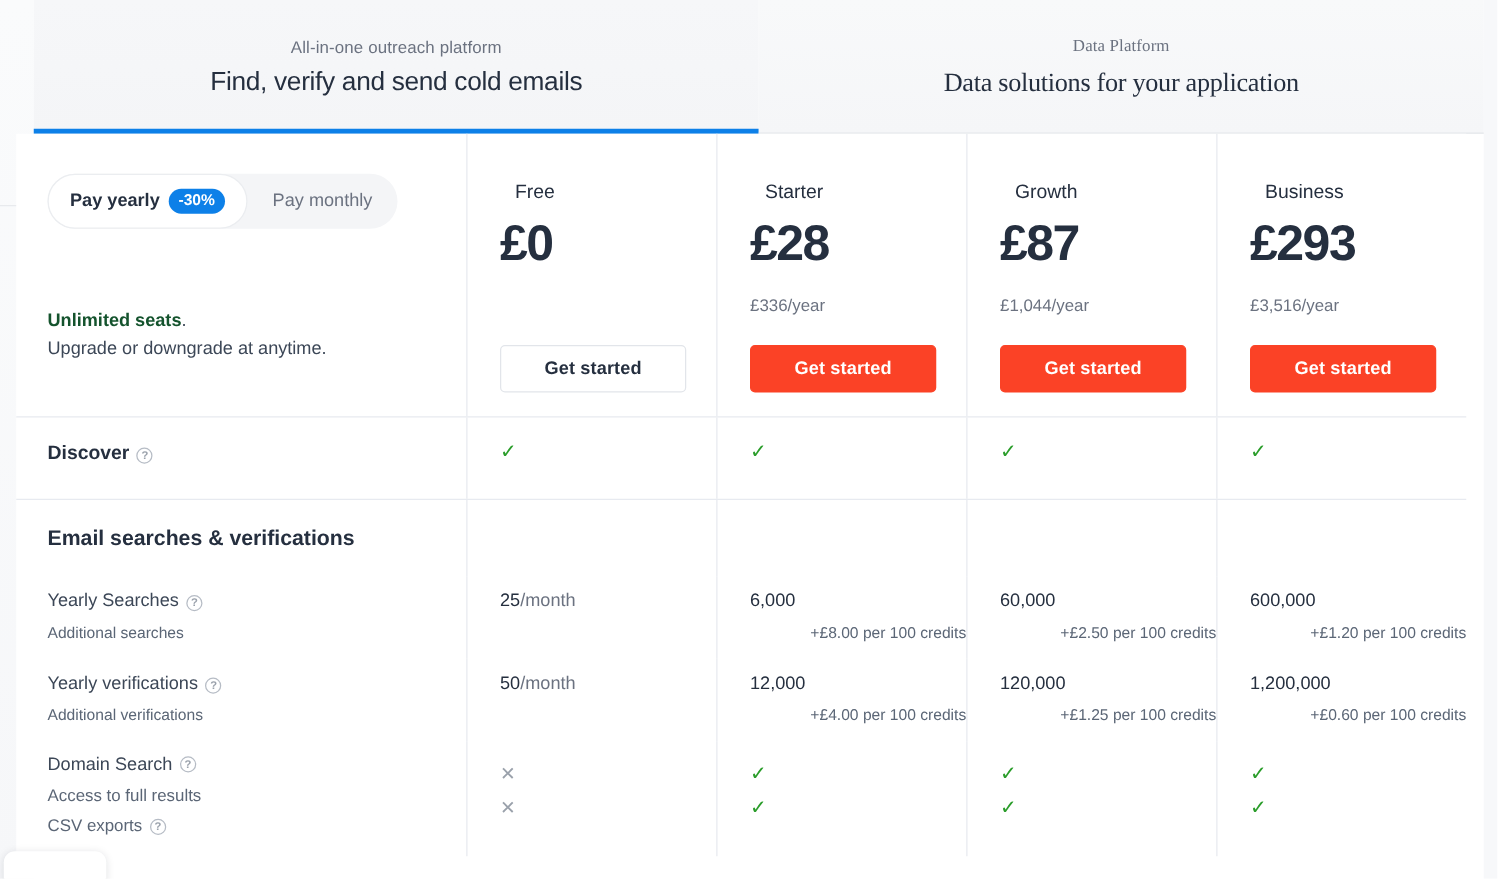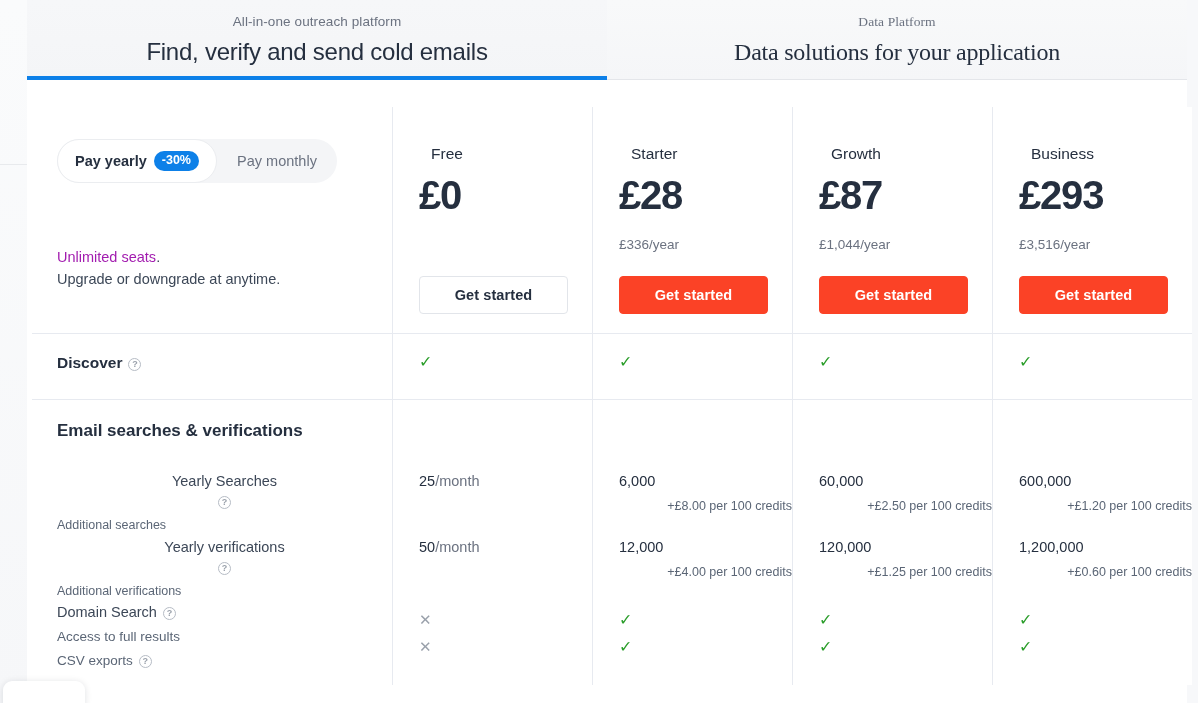--- a/index.html
+++ b/index.html
@@ -48,58 +48,58 @@
   
   .tabs {
     position: absolute;
     left: 27px; top: 0;
     width: 1160px; height: 107px;
     display: flex;
   }
   .tab {
     position: relative;
     width: 580px;
-    height: 80px;
+    height: 107px;
     display: flex;
     flex-direction: column;
     align-items: center;
     justify-content: center;
     cursor: pointer;
     background: linear-gradient(180deg,#f6f7f9 0%, #f4f5f7 100%);
   }
   .tab.inactive {
     background: linear-gradient(180deg,#f8f9fa 0%, #f5f6f8 100%);
     font-family: Liberation Serif, serif;
   }
   .tab-eyebrow {
     font-size: 13.5px;
     color: #6b7280;
     letter-spacing: .1px;
     margin-bottom: 9px;
   }
   .tab-title {
-    font-size: 24px;
+    font-size: 21px;
     color: #252f3f;
     letter-spacing: -.25px;
   }
   .tab-underline {
     position: absolute;
     left: 0; bottom: 0;
     width: 100%; height: 4px;
     background: #0d80e8;
   }
   .tab.inactive .tab-underline {
     height: 1px;
     background: #e4e6ea;
   }
 
   
   .table {
     position: absolute;
-    left: 32px; top: 107px;
+    left: 13px; top: 107px;
     width: 1160px;
     background: #ffffff;
   }
 
   .row {
     display: flex;
     width: 1160px;
   }
   .cell-label {
     width: 360px;
@@ -159,21 +159,21 @@
     padding: 3px 8px 4px;
     line-height: 1;
   }
 
   .seats-block {
     margin-top: 63px;
     font-size: 14.5px;
     line-height: 1.55;
     color: #3c4757;
   }
-  .seats-block b { color: #a21caf; font-weight: 400; }
+  .seats-block b { color: #14532d; font-weight: 700; }
 
   .plan-name {
     margin-top: 38px;
     font-size: 15.5px;
     color: #252f3f;
     font-weight: 400;
     margin-left: 12px;
   }
   .plan-price {
     margin-top: 12px;
@@ -236,21 +236,20 @@
   }
 
   .row-feature { height: 66px; }
   .feat-name {
     padding-top: 12px;
     font-size: 14.5px;
     color: #3c4757;
     display: flex;
     align-items: center;
     gap: 6px;
-    flex-direction: column;
   }
   .feat-sub {
     margin-top: 10px;
     font-size: 12.5px;
     color: #5b6676;
   }
   .val-main {
     padding-top: 12px;
     font-size: 14.5px;
     color: #252f3f;
@@ -262,21 +261,21 @@
     color: #5b6676;
     text-align: right;
   }
 
   .row-domain { height: 92px; }
   .domain-title {
     padding-top: 11px;
     font-size: 14.5px;
     color: #3c4757;
     display: flex;
-    align-items: center;
+    align-items: flex-start;
     gap: 6px;
   }
   .domain-sub {
     margin-top: 9px;
     font-size: 13.5px;
     color: #5b6676;
     display: flex;
     align-items: center;
     gap: 6px;
   }

